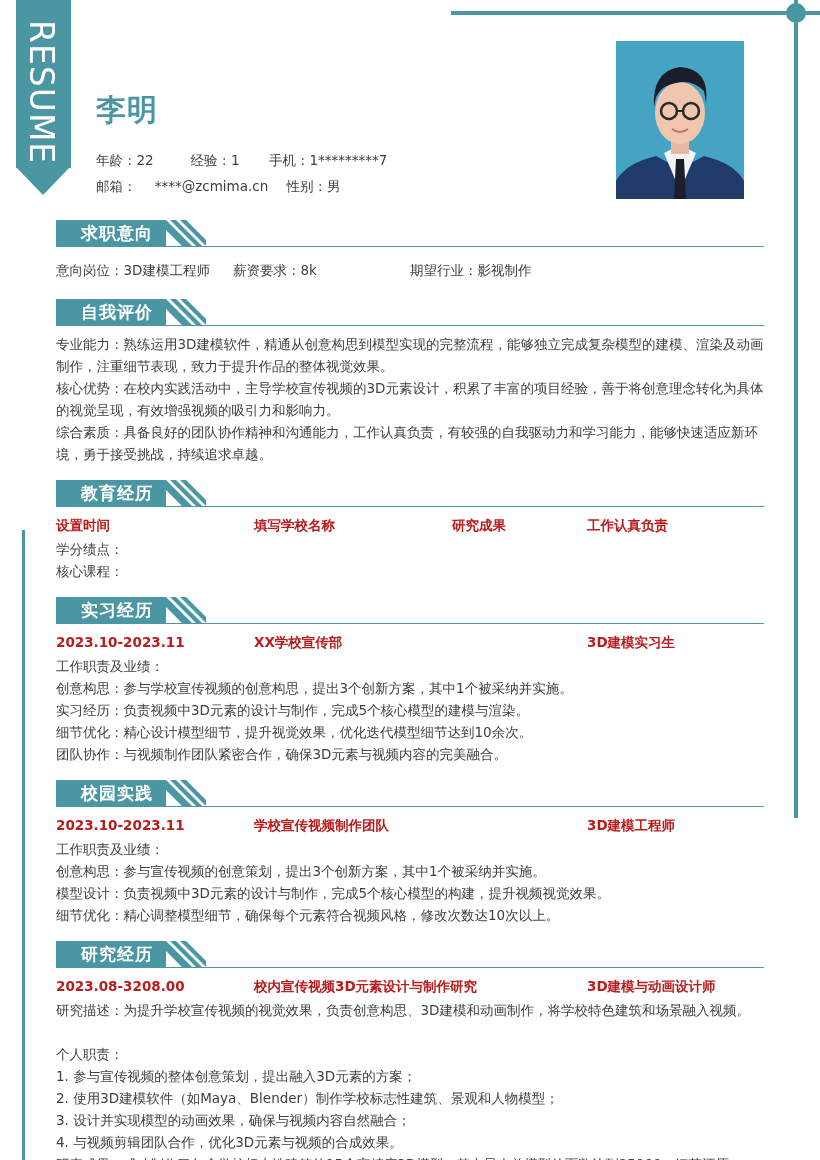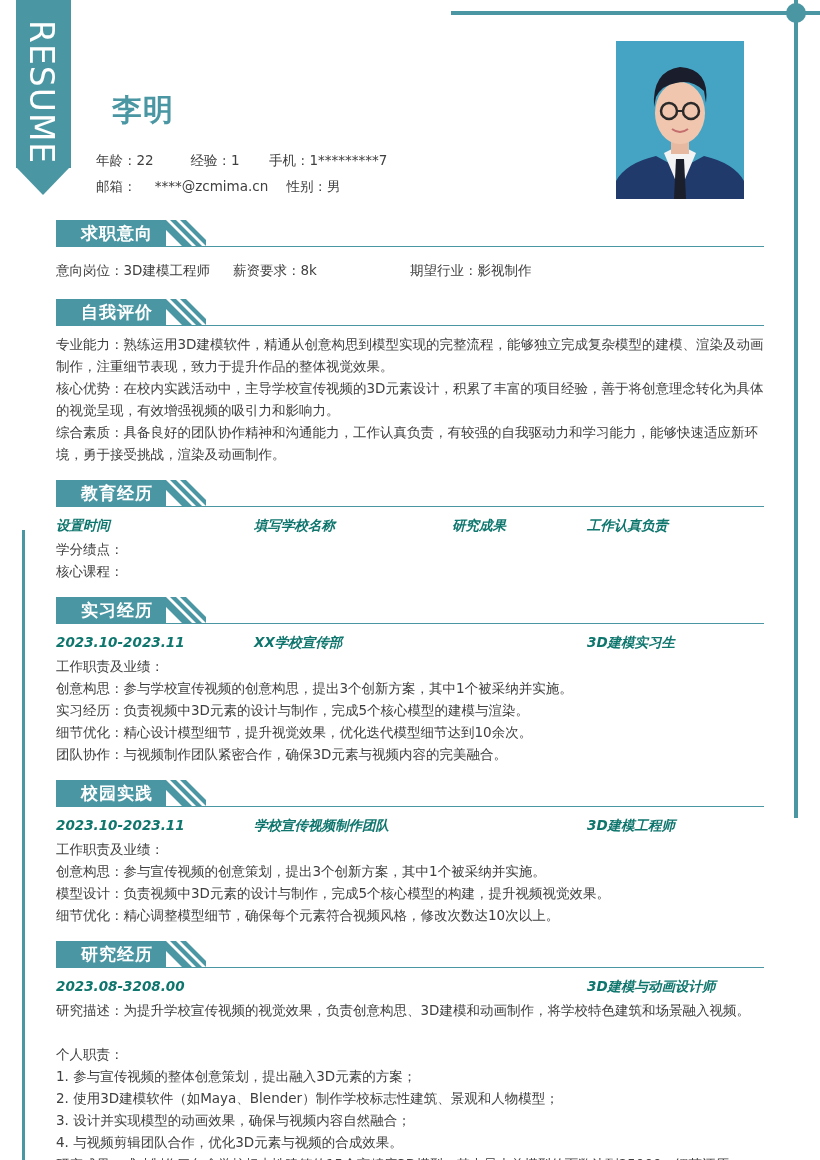--- a/index.html
+++ b/index.html
@@ -9,38 +9,38 @@
   .accent-top { position: absolute; left: 451px; top: 11px; width: 369px; height: 4px; background: #4a97a3; }
   .accent-right { position: absolute; left: 794px; top: 0; width: 4px; height: 818px; background: #4a97a3; }
   .accent-dot { position: absolute; left: 786px; top: 3px; width: 20px; height: 20px; border-radius: 50%; background: #4a97a3; }
   .accent-left { position: absolute; left: 22px; top: 530px; width: 3px; height: 630px; background: #4a97a3; }
 
   .resume-ribbon { position: absolute; left: 16px; top: 0; width: 55px; height: 195px; }
   .resume-ribbon .band { position: absolute; left: 0; top: 0; width: 55px; height: 168px; background: #4a97a3; }
   .resume-ribbon .tip { position: absolute; left: 0; top: 167px; width: 0; height: 0; border-left: 27.5px solid transparent; border-right: 27.5px solid transparent; border-top: 28px solid #4a97a3; }
   .resume-ribbon .label { position: absolute; left: 27px; top: 20px; transform-origin: 0 0; transform: rotate(90deg) translateY(-50%); color: #fff; font-family: "DejaVu Sans", sans-serif; font-size: 33px; letter-spacing: 1px; white-space: nowrap; line-height: 1; margin-left: -2px; }
 
-  .name { position: absolute; left: 96px; top: 90px; font-size: 30px; font-weight: bold; color: #4a97a3; letter-spacing: 1px; margin-left: 16px; }
+  .name { position: absolute; left: 96px; top: 90px; font-size: 30px; font-weight: bold; color: #4a97a3; letter-spacing: 1px; }
   .info-line { position: absolute; left: 96px; font-size: 13.5px; color: #404040; white-space: nowrap; }
   .info-line span { display: inline-block; }
   .info1 { top: 152px; }
   .info2 { top: 178px; text-align: center; }
 
   .photo { position: absolute; left: 616px; top: 41px; width: 128px; height: 158px; background: #45a4c4; overflow: hidden; }
 
   .section-head { position: absolute; left: 56px; width: 708px; height: 28px; padding-left: 32px; }
   .section-head .bar { position: absolute; left: 0; top: 0; width: 110px; height: 27px; background: #4a97a3; }
   .section-head .title { position: absolute; left: 25px; top: 2px; color: #fff; font-weight: bold; font-size: 17px; letter-spacing: 1px; }
   .section-head .stripes { position: absolute; left: 100px; top: 0; width: 50px; height: 27px; }
   .section-head .rule { position: absolute; left: 0; top: 26px; width: 708px; height: 1px; background: #4a97a3; }
 
   .text { position: absolute; left: 56px; width: 710px; font-size: 13.5px; line-height: 22px; color: #404040; }
   .row { position: absolute; left: 56px; width: 710px; height: 22px; font-size: 13.5px; line-height: 22px; }
   .row > span { position: absolute; top: 0; white-space: nowrap; }
-  .bold { font-weight: bold; color: #0f766e; font-style: italic; }
+  .bold { font-weight: bold; color: #b91c1c; }
   .clip { overflow: hidden; }
 </style>
 </head>
 <body>
 
 <div class="accent-top"></div>
 <div class="accent-right"></div>
 <div class="accent-dot"></div>
 <div class="accent-left"></div>
 
@@ -95,21 +95,21 @@
   <svg class="stripes" viewBox="0 0 50 27">
       <polygon points="0,0 10,0 37,27 27,27" fill="#4a97a3"></polygon>
       <polygon points="14,0 20,0 47,27 41,27" fill="#4a97a3"></polygon>
       <polygon points="24,0 30,0 50,20 50,27 51,27 24,0" fill="#4a97a3"></polygon>
     </svg>
   <div class="title">自我评价</div>
   <div class="rule"></div>
 </div>
 <div class="text" style="top:333px">专业能力：熟练运用3D建模软件，精通从创意构思到模型实现的完整流程，能够独立完成复杂模型的建模、渲染及动画制作，注重细节表现，致力于提升作品的整体视觉效果。</div>
 <div class="text" style="top:377px">核心优势：在校内实践活动中，主导学校宣传视频的3D元素设计，积累了丰富的项目经验，善于将创意理念转化为具体的视觉呈现，有效增强视频的吸引力和影响力。</div>
-<div class="text" style="top:421px">综合素质：具备良好的团队协作精神和沟通能力，工作认真负责，有较强的自我驱动力和学习能力，能够快速适应新环境，勇于接受挑战，渲染及动画制作。</div>
+<div class="text" style="top:421px">综合素质：具备良好的团队协作精神和沟通能力，工作认真负责，有较强的自我驱动力和学习能力，能够快速适应新环境，勇于接受挑战，持续追求卓越。</div>
 
 <div class="section-head" style="top:480px">
   <div class="bar"></div>
   <svg class="stripes" viewBox="0 0 50 27">
       <polygon points="0,0 10,0 37,27 27,27" fill="#4a97a3"></polygon>
       <polygon points="14,0 20,0 47,27 41,27" fill="#4a97a3"></polygon>
       <polygon points="24,0 30,0 50,20 50,27 51,27 24,0" fill="#4a97a3"></polygon>
     </svg>
   <div class="title">教育经历</div>
   <div class="rule"></div>
@@ -169,20 +169,21 @@
   <svg class="stripes" viewBox="0 0 50 27">
       <polygon points="0,0 10,0 37,27 27,27" fill="#4a97a3"></polygon>
       <polygon points="14,0 20,0 47,27 41,27" fill="#4a97a3"></polygon>
       <polygon points="24,0 30,0 50,20 50,27 51,27 24,0" fill="#4a97a3"></polygon>
     </svg>
   <div class="title">研究经历</div>
   <div class="rule"></div>
 </div>
 <div class="row bold" style="top:975px">
   <span style="left:0">2023.08-3208.00</span>
+  <span style="left:198px">校内宣传视频3D元素设计与制作研究</span>
   <span style="left:531px">3D建模与动画设计师</span>
 </div>
 <div class="text" style="top:999px">研究描述：为提升学校宣传视频的视觉效果，负责创意构思、3D建模和动画制作，将学校特色建筑和场景融入视频。</div>
 <div class="text" style="top:1043px">个人职责：</div>
 <div class="text" style="top:1065px">1. 参与宣传视频的整体创意策划，提出融入3D元素的方案；</div>
 <div class="text" style="top:1087px">2. 使用3D建模软件（如Maya、Blender）制作学校标志性建筑、景观和人物模型；</div>
 <div class="text" style="top:1109px">3. 设计并实现模型的动画效果，确保与视频内容自然融合；</div>
 <div class="text" style="top:1131px">4. 与视频剪辑团队合作，优化3D元素与视频的合成效果。</div>
 <div class="text clip" style="top:1153px; height:22px; white-space:nowrap;">研究成果：成功制作了包含学校标志性建筑的15个高精度3D模型，其中最大单模型的面数达到25000，细节还原...</div>
 

